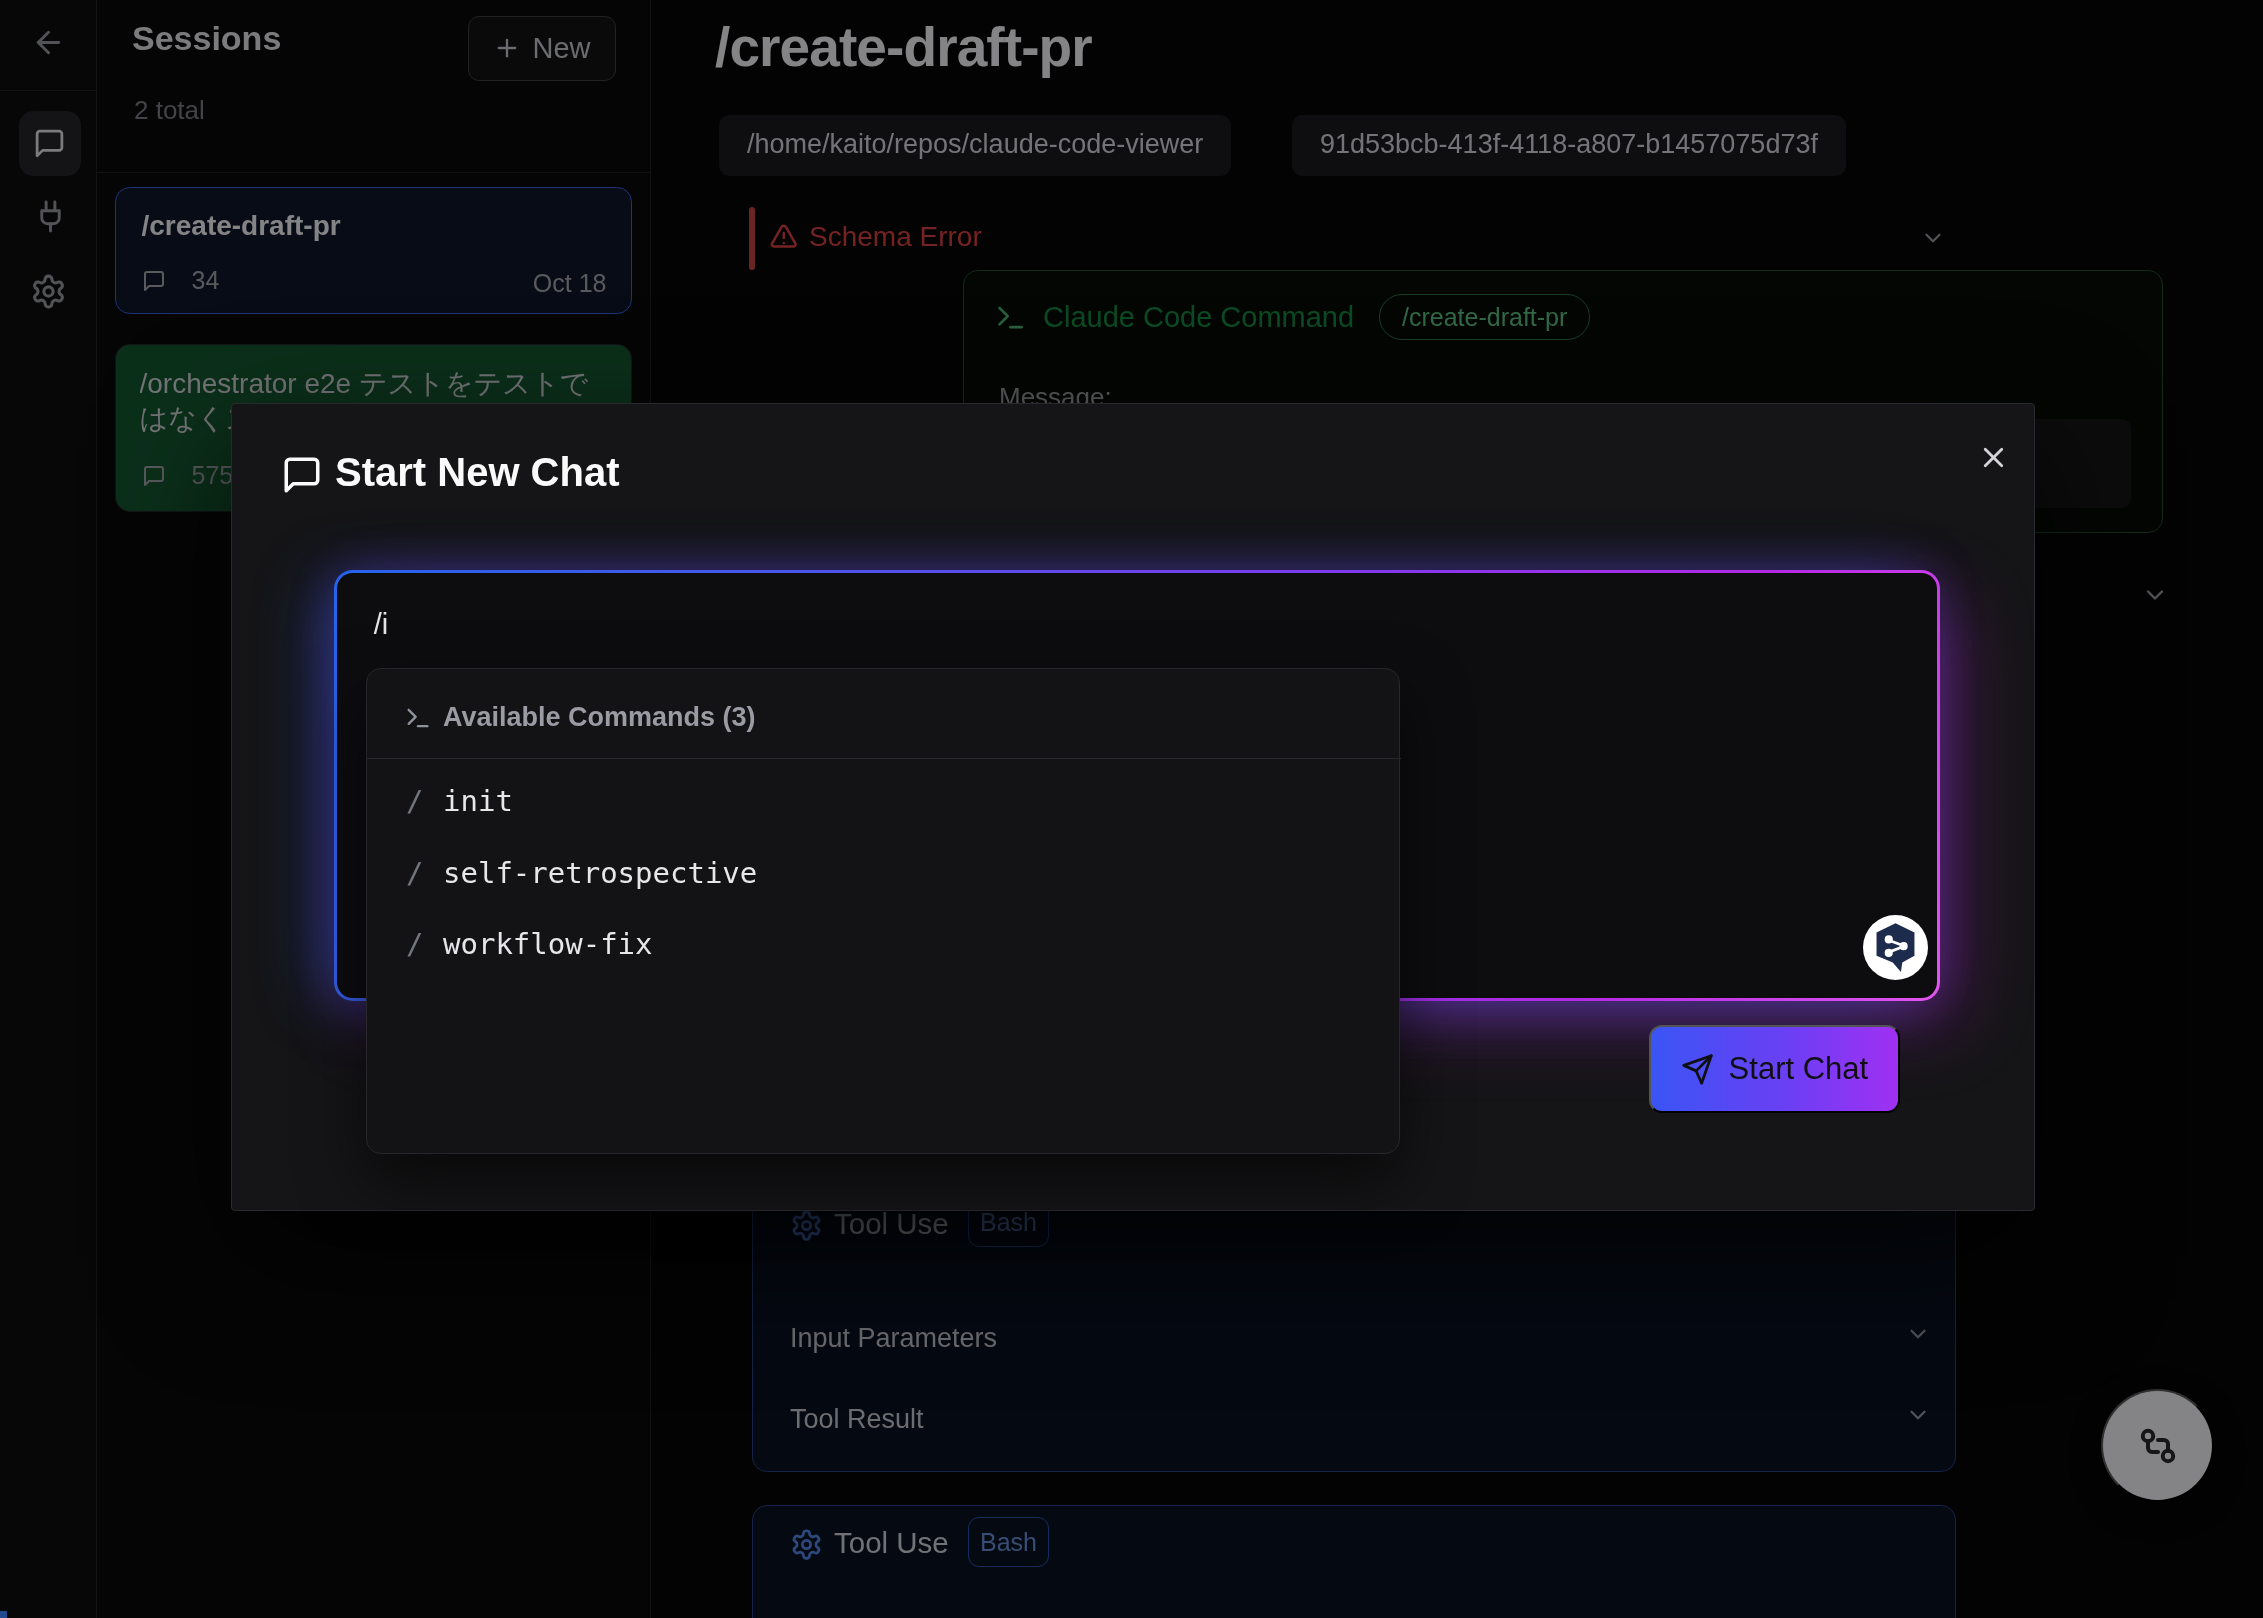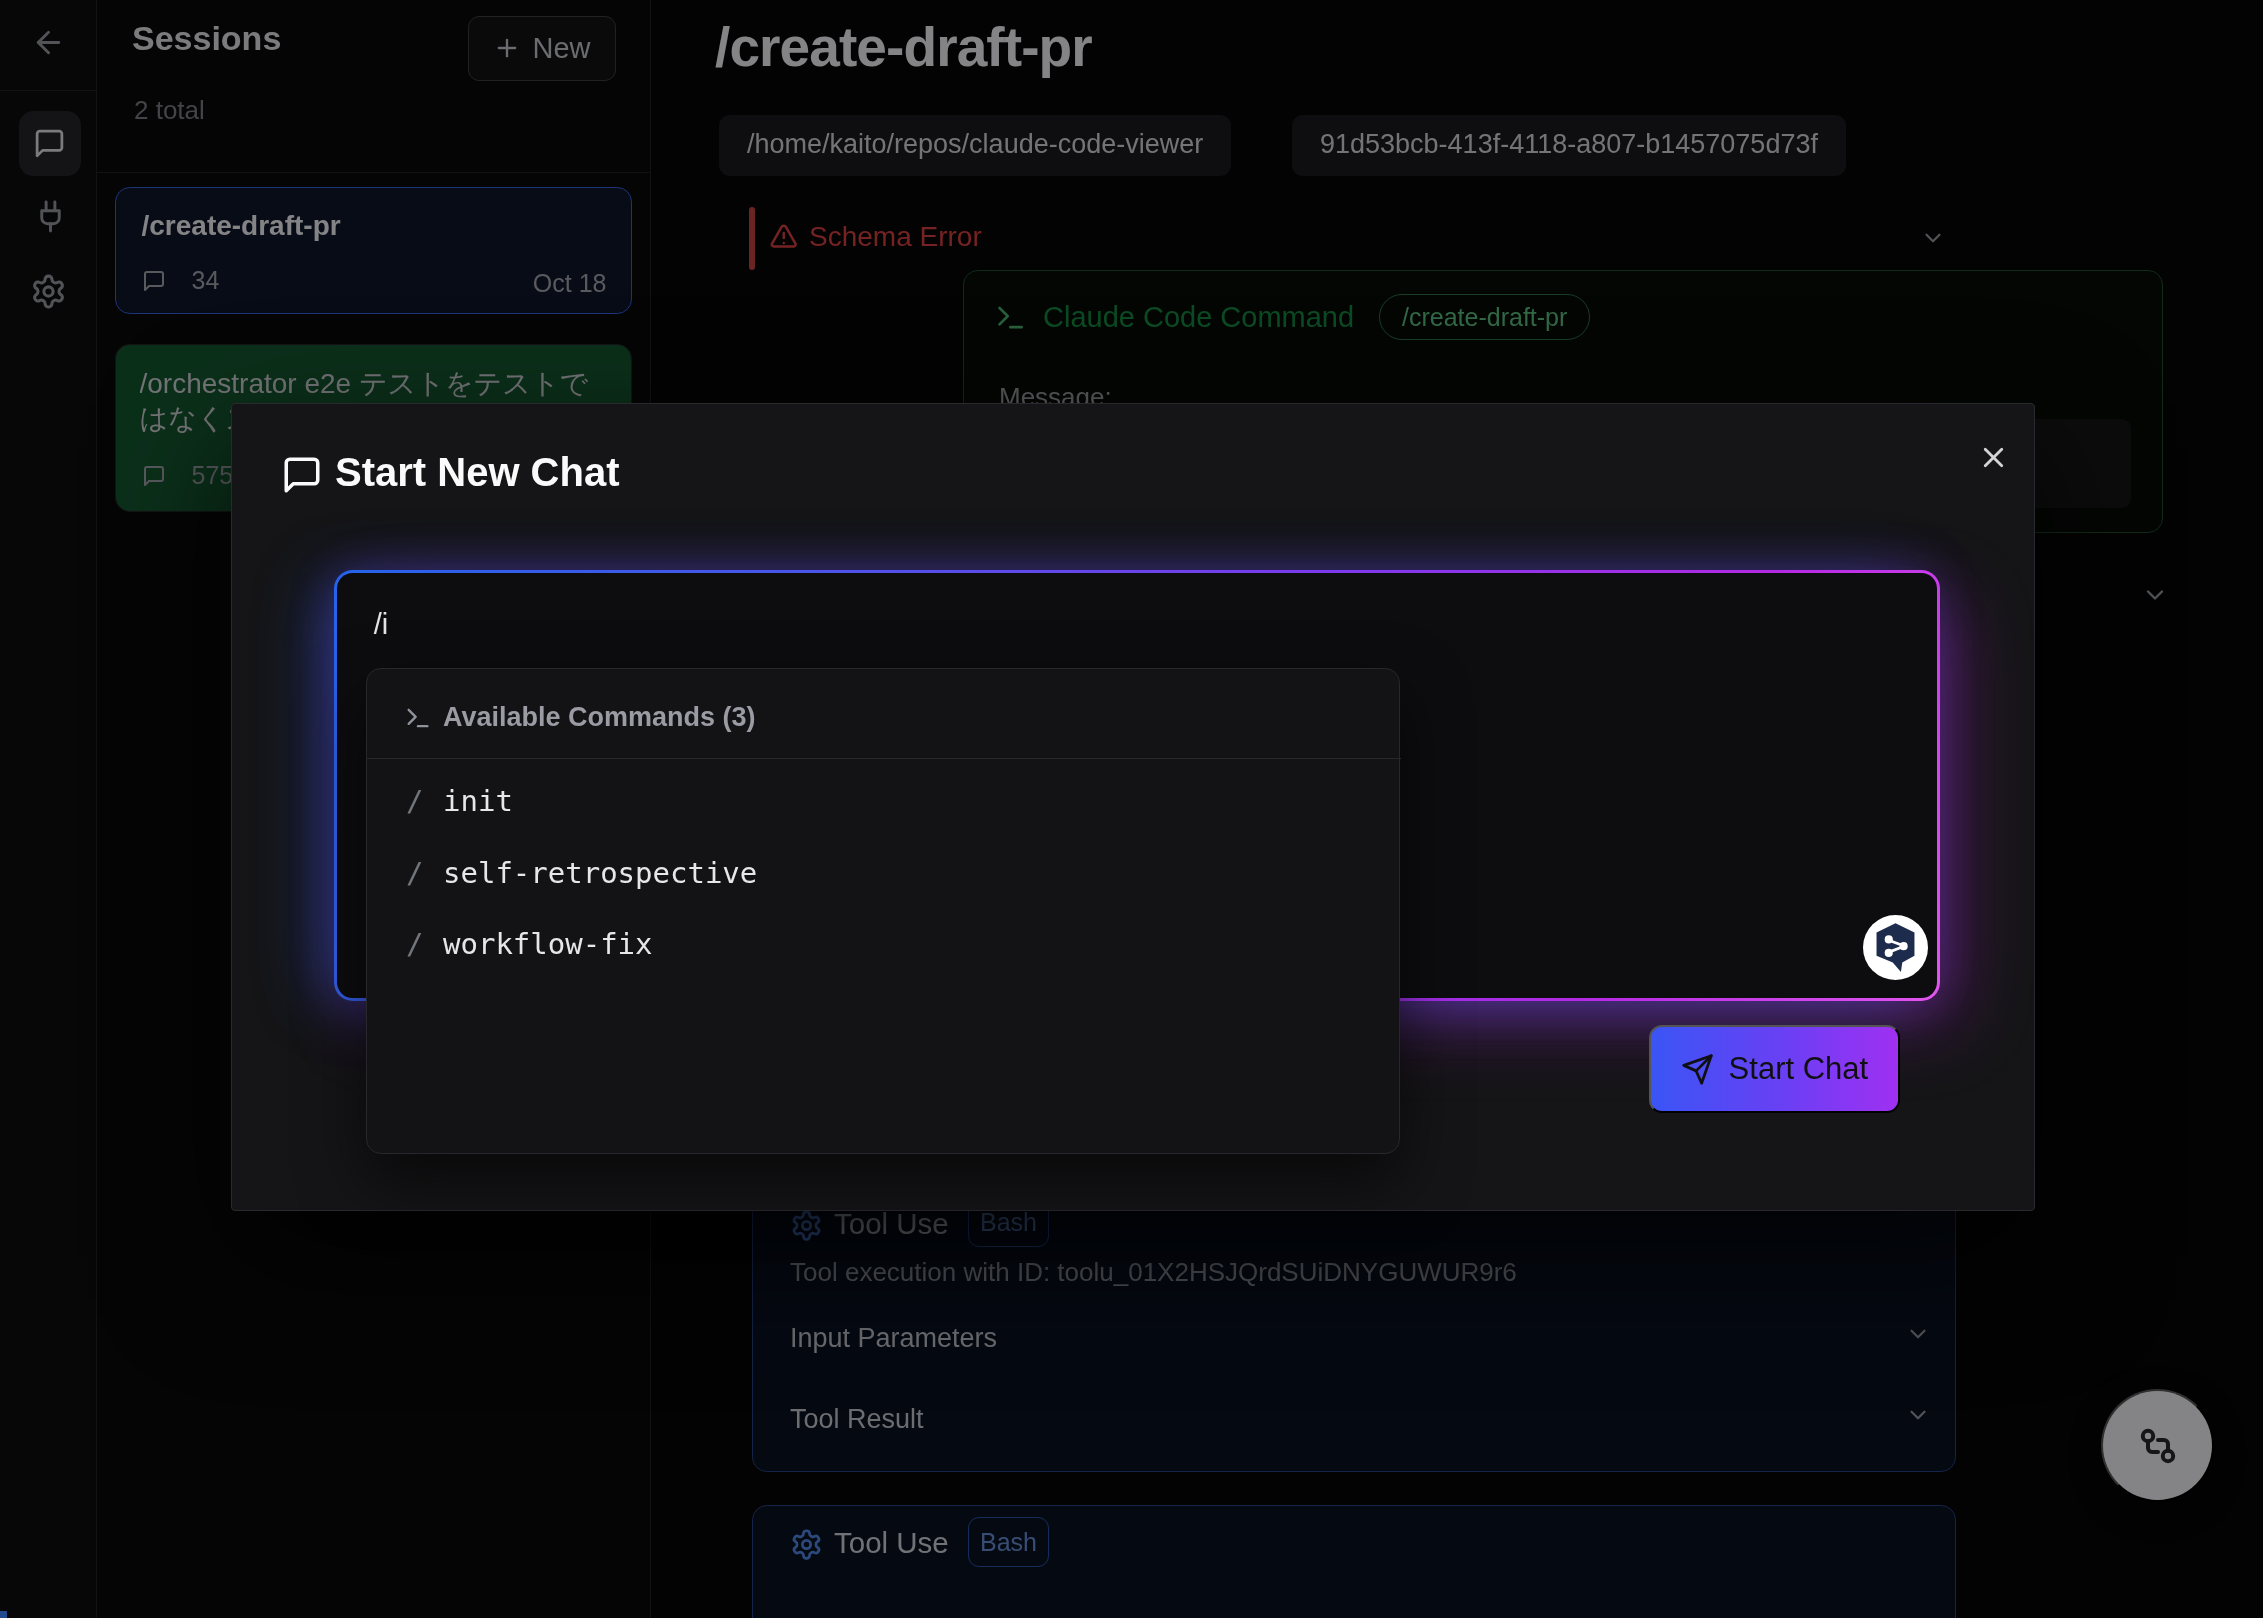--- a/index.html
+++ b/index.html
@@ -212,21 +212,20 @@
 
     <div class="tool-card first">
       <span class="tool-gear" style="top:54px;">
         <svg width="33" height="33" viewBox="0 0 24 24" fill="none" stroke="currentColor" stroke-width="2" stroke-linecap="round" stroke-linejoin="round">
             <path d="M12.22 2h-.44a2 2 0 0 0-2 2v.18a2 2 0 0 1-1 1.73l-.43.25a2 2 0 0 1-2 0l-.15-.08a2 2 0 0 0-2.73.73l-.22.38a2 2 0 0 0 .73 2.73l.15.1a2 2 0 0 1 1 1.72v.51a2 2 0 0 1-1 1.74l-.15.09a2 2 0 0 0-.73 2.73l.22.38a2 2 0 0 0 2.73.73l.15-.08a2 2 0 0 1 2 0l.43.25a2 2 0 0 1 1 1.73V20a2 2 0 0 0 2 2h.44a2 2 0 0 0 2-2v-.18a2 2 0 0 1 1-1.73l.43-.25a2 2 0 0 1 2 0l.15.08a2 2 0 0 0 2.73-.73l.22-.39a2 2 0 0 0-.73-2.73l-.15-.08a2 2 0 0 1-1-1.74v-.5a2 2 0 0 1 1-1.74l.15-.09a2 2 0 0 0 .73-2.73l-.22-.38a2 2 0 0 0-2.73-.73l-.15.08a2 2 0 0 1-2 0l-.43-.25a2 2 0 0 1-1-1.73V4a2 2 0 0 0-2-2z"></path>
             <circle cx="12" cy="12" r="3"></circle>
           </svg>
       </span>
       <div class="tool-title" style="top:52px;">Tool Use</div>
       <div class="tool-badge" style="top:42px;">Bash</div>
-      <div class="tool-exec" style="top:102px;">Tool execution with ID: toolu_01X2HSJQrdSUiDNYGUWUR9r6</div>
       <div class="tool-section" style="top:168px;">Input Parameters</div>
       <span class="tool-chevron" style="top:166px;">
         <svg width="26" height="26" viewBox="0 0 24 24" fill="none" stroke="currentColor" stroke-width="2" stroke-linecap="round" stroke-linejoin="round">
             <path d="m6 9 6 6 6-6"></path>
           </svg>
       </span>
       <div class="tool-section" style="top:249px;">Tool Result</div>
       <span class="tool-chevron" style="top:247px;">
         <svg width="26" height="26" viewBox="0 0 24 24" fill="none" stroke="currentColor" stroke-width="2" stroke-linecap="round" stroke-linejoin="round">
             <path d="m6 9 6 6 6-6"></path>

